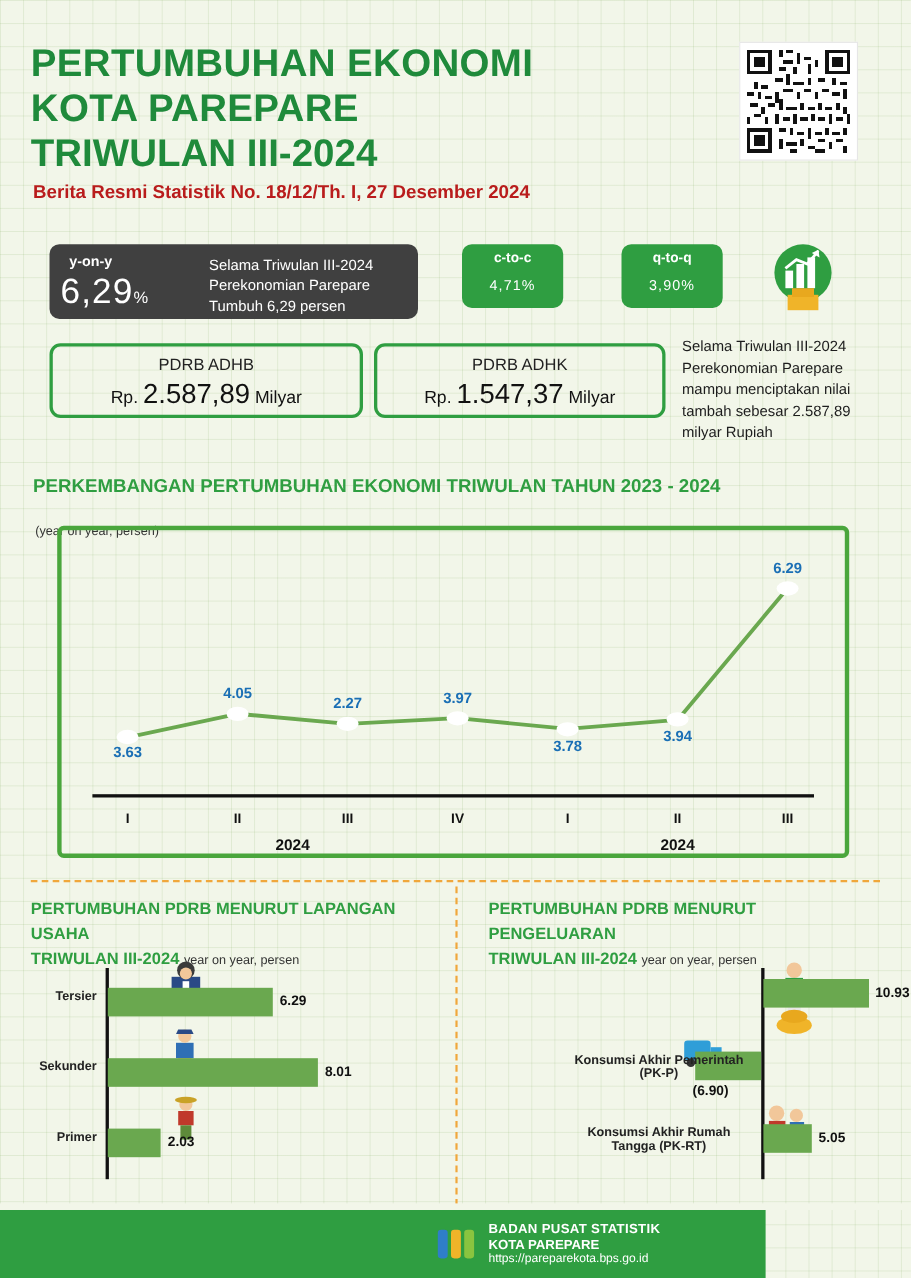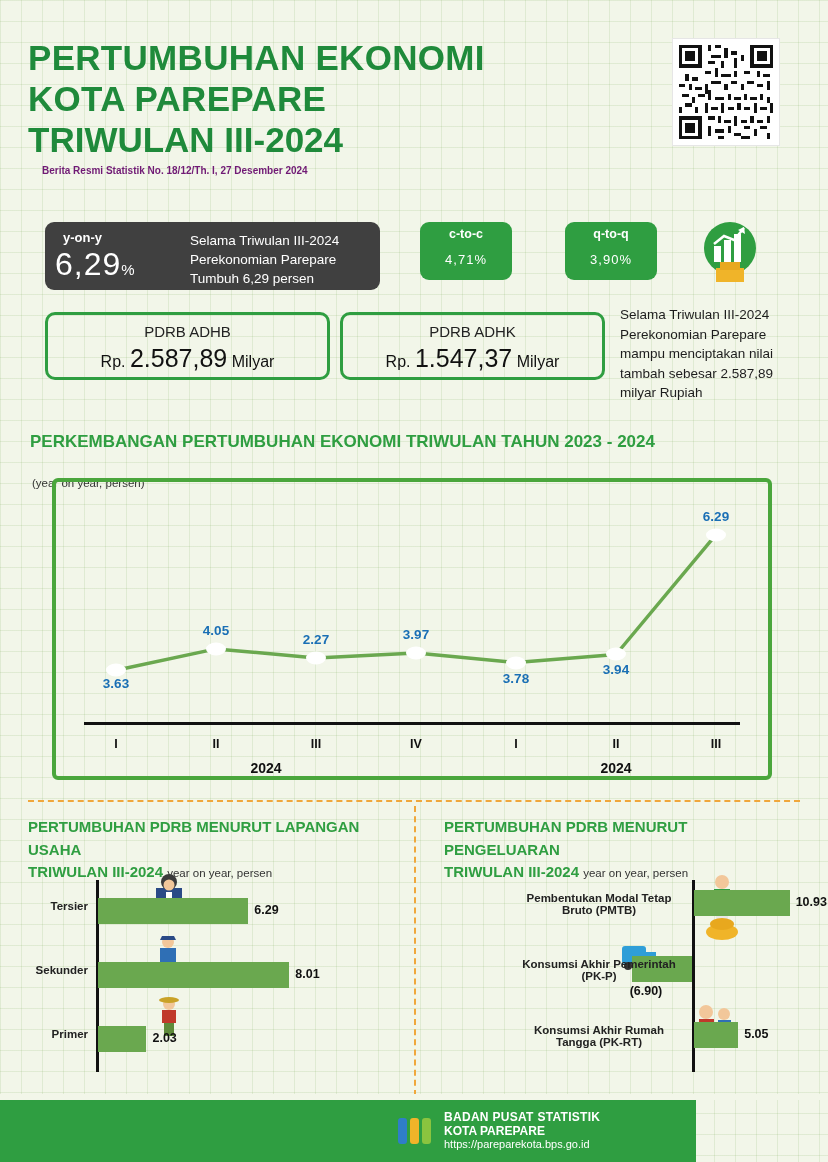--- a/index.html
+++ b/index.html
@@ -24,21 +24,21 @@
 
   
   .title {
     position:absolute; left:28px; top:38px; width:640px;
     color:#1f8a3b; font-size:35px; line-height:1.17; font-weight:bold;
     letter-spacing:0.3px;
   }
   .title .l3 { letter-spacing:0px; }
   .subtitle {
     position:absolute; left:30px; top:165px;
-    font-size:10px; color:#701a75; font-weight:bold;margin-left:12px;
+    font-size:17px; color:#b91c1c; font-weight:bold;
   }
   .qr {
     position:absolute; right:48px; top:38px; width:108px; height:108px;
     background:#fff; padding:6px; border:1px solid #e6e6e6;
   }
   .qr svg { display:block; width:100%; height:100%; }
 
   
   .kpi-yoy {
     position:absolute; left:45px; top:222px; width:335px; height:68px;
@@ -402,21 +402,20 @@
       <circle cx="16" cy="32" r="4" fill="#333"></circle>
         <circle cx="34" cy="32" r="4" fill="#333"></circle>
     </svg>
     <svg style="position:absolute;left:258px;top:122px;width:70px;height:56px;">
       <circle cx="18" cy="14" r="7" fill="#f2c79a"></circle>
         <rect x="11" y="21" width="15" height="26" fill="#c0392b"></rect>
       <circle cx="36" cy="16" r="6" fill="#f2c79a"></circle>
         <rect x="30" y="22" width="13" height="24" fill="#2f6fb5"></rect>
     </svg>
   <div class="bar" style="background: rgb(106, 168, 79); left: 264px; width: 95.6375px; top: 14px;"></div>
-      <div class="bar-lab" style="top: 16px; width: 170px; left: 84px; text-align: center;">Pembentukan Modal Tetap Bruto (PMTB)</div>
       <div class="bar-val" style="top: 19px; left: 365.637px;">10.93</div>
       <div class="bar" style="background: rgb(106, 168, 79); left: 201.625px; width: 60.375px; top: 80px;"></div>
       <div class="bar-lab" style="top: 82px; width: 170px; left: 84px; text-align: center;">Konsumsi Akhir Pemerintah (PK-P)</div>
       <div class="bar-val" style="top: 108px; left: 199.625px;">(6.90)</div>
       <div class="bar" style="background: rgb(106, 168, 79); left: 264px; width: 44.1875px; top: 146px;"></div>
       <div class="bar-lab" style="top: 148px; width: 170px; left: 84px; text-align: center;">Konsumsi Akhir Rumah Tangga (PK-RT)</div>
       <div class="bar-val" style="top: 151px; left: 314.188px;">5.05</div>
     </div>
 
   <div class="strip"></div>

